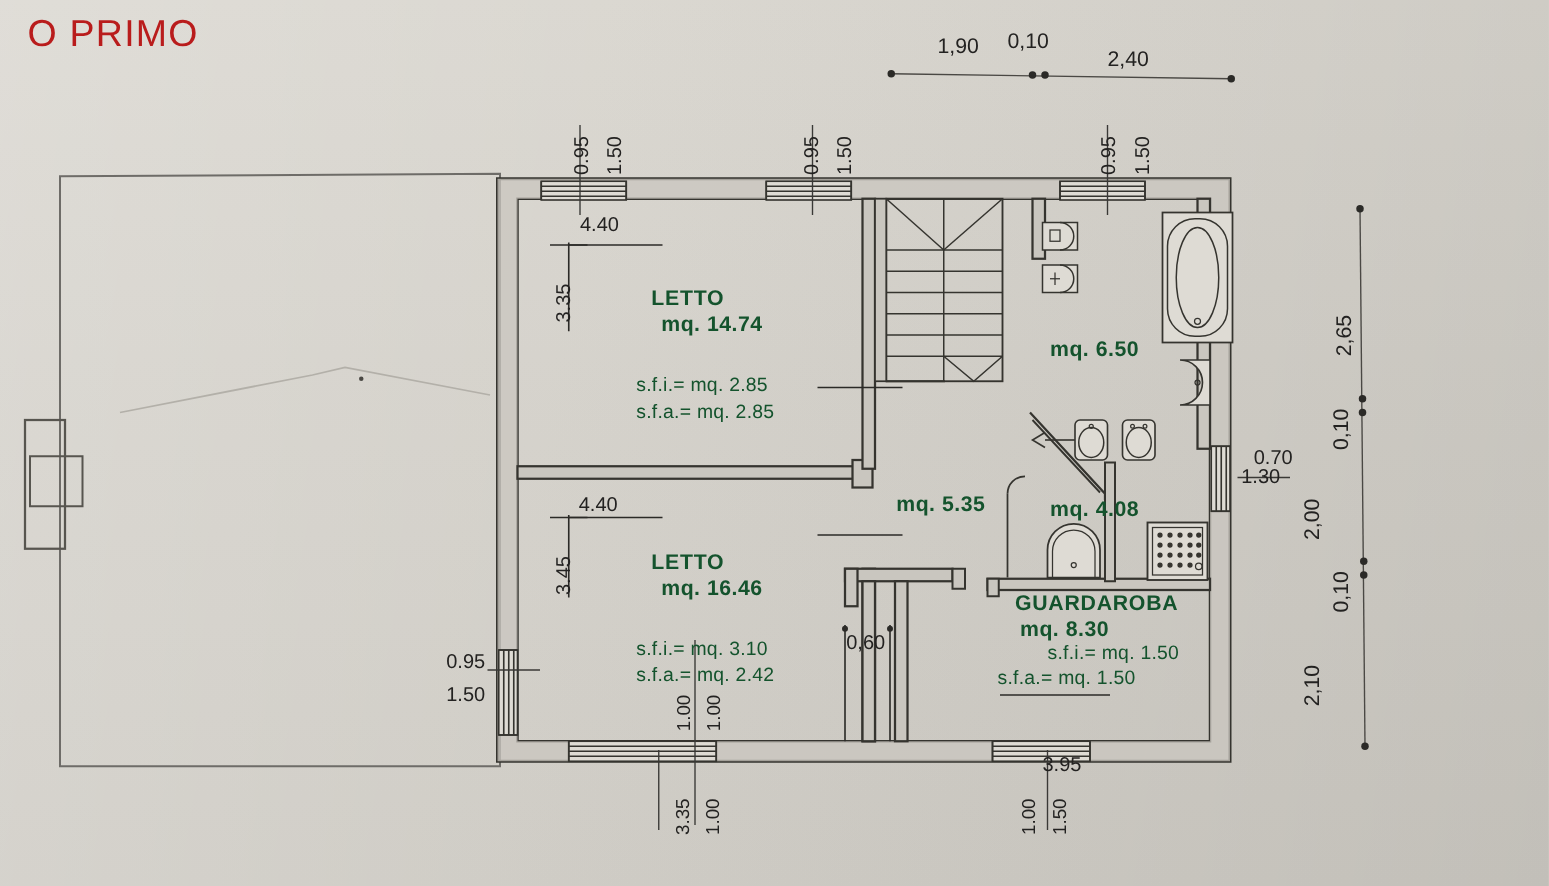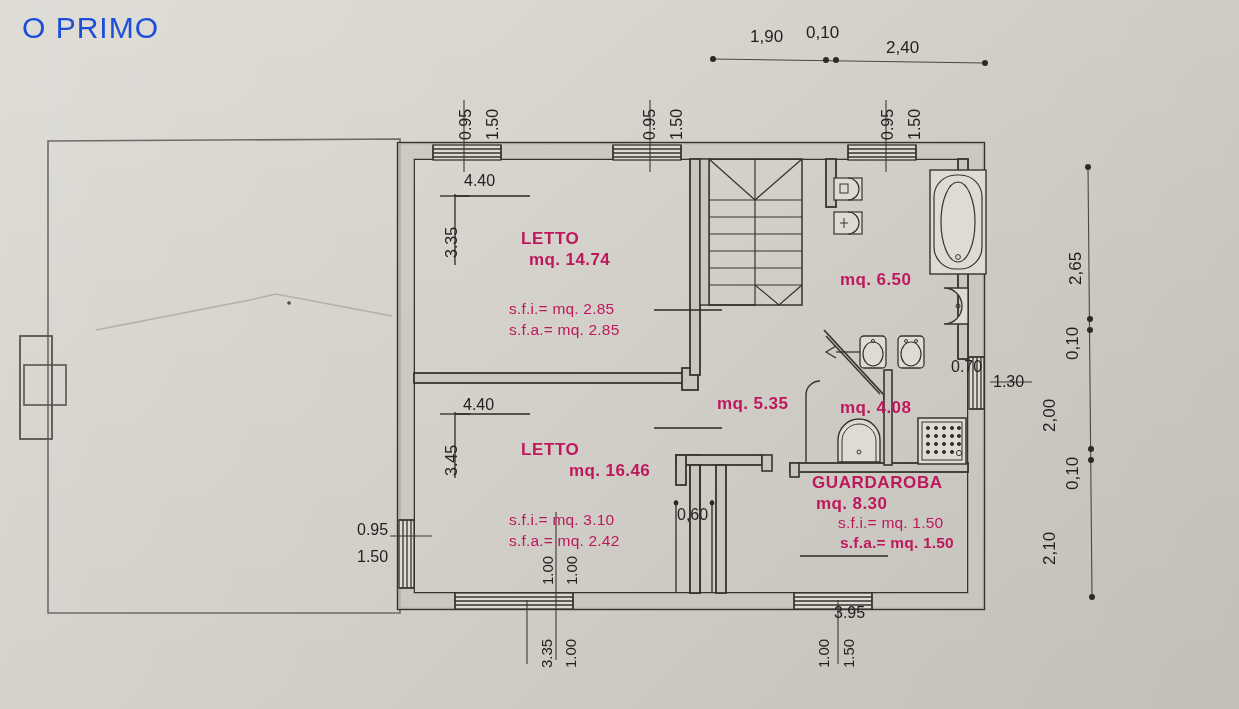--- a/index.html
+++ b/index.html
@@ -12,22 +12,22 @@
   }
   
   #paper{
     position:absolute;inset:0;
     background:
       linear-gradient(100deg, rgba(255,255,255,0.18) 0%, rgba(255,255,255,0.05) 35%, rgba(0,0,0,0.03) 75%, rgba(0,0,0,0.06) 100%),
       linear-gradient(180deg, #d9d6cf 0%, #d4d1ca 40%, #cecbc4 100%);
     pointer-events:none;
   }
   #plan{position:absolute;left:0;top:0;width:1239px;height:709px;}
-  .txt{position:absolute;color:#be185d;white-space:nowrap;}
-  .title{font-size:30px;letter-spacing:1px;color:#1d4ed8;}
+  .txt{position:absolute;color:#14532d;white-space:nowrap;}
+  .title{font-size:30px;letter-spacing:1px;color:#b91c1c;}
   .room-name{font-weight:bold;font-size:17px;letter-spacing:.6px;}
   .room-area{font-weight:bold;font-size:17px;letter-spacing:.4px;}
   .sfi{font-size:15.5px;letter-spacing:.2px;}
   .dim{font-size:16px;color:#232221;}
   .dim-s{font-size:15px;color:#232221;}
   .rot90{transform:rotate(-90deg);transform-origin:left top;}
   .chainlbl{font-size:17px;color:#232221;}
 </style>
 </head>
 <body>
@@ -332,37 +332,37 @@
 
   <div class="txt dim rot90" style="left:879px;top:140px;">0.95</div>
   <div class="txt dim rot90" style="left:906px;top:140px;">1.50</div>
 
   <div class="txt chainlbl rot90" style="left:1066px;top:285px;">2,65</div>
   <div class="txt chainlbl rot90" style="left:1063px;top:360px;">0,10</div>
   <div class="txt chainlbl rot90" style="left:1040px;top:432px;">2,00</div>
   <div class="txt chainlbl rot90" style="left:1063px;top:490px;">0,10</div>
   <div class="txt chainlbl rot90" style="left:1040px;top:565px;">2,10</div>
 
-  <div class="txt dim" style="left:951px;top:358px;">0.70</div>
+  <div class="txt dim" style="left:1003px;top:358px;">0.70</div>
   <div class="txt dim" style="left:993px;top:373px;">1.30</div>
 
   <div class="txt dim" style="left:357px;top:521px;">0.95</div>
   <div class="txt dim" style="left:357px;top:548px;">1.50</div>
 
   <div class="txt dim" style="left:464px;top:172px;">4.40</div>
   <div class="txt dim rot90" style="left:443px;top:258px;">3.35</div>
   <div class="txt room-name" style="left:521px;top:229px;">LETTO</div>
   <div class="txt room-area" style="left:529px;top:250px;">mq. 14.74</div>
   <div class="txt sfi" style="left:509px;top:300px;">s.f.i.= mq. 2.85</div>
   <div class="txt sfi" style="left:509px;top:321px;">s.f.a.= mq. 2.85</div>
 
   <div class="txt dim" style="left:463px;top:396px;">4.40</div>
   <div class="txt dim rot90" style="left:443px;top:476px;">3.45</div>
   <div class="txt room-name" style="left:521px;top:440px;">LETTO</div>
-  <div class="txt room-area" style="left:529px;top:461px;margin-left:40px;">mq. 16.46</div>
+  <div class="txt room-area" style="left:529px;top:461px;">mq. 16.46</div>
   <div class="txt sfi" style="left:509px;top:511px;">s.f.i.= mq. 3.10</div>
   <div class="txt sfi" style="left:509px;top:532px;">s.f.a.= mq. 2.42</div>
 
   <div class="txt dim-s rot90" style="left:539px;top:585px;">1.00</div>
   <div class="txt dim-s rot90" style="left:563px;top:585px;">1.00</div>
 
   <div class="txt dim-s rot90" style="left:538px;top:668px;">3.35</div>
   <div class="txt dim-s rot90" style="left:562px;top:668px;">1.00</div>
 
   <div class="txt dim-s rot90" style="left:815px;top:668px;">1.00</div>
@@ -370,16 +370,16 @@
 
   <div class="txt room-area" style="left:717px;top:394px;">mq. 5.35</div>
   <div class="txt room-area" style="left:840px;top:270px;">mq. 6.50</div>
   <div class="txt room-area" style="left:840px;top:398px;">mq. 4.08</div>
 
   <div class="txt dim" style="left:677px;top:506px;text-align:center;">0,60</div>
 
   <div class="txt room-name" style="left:812px;top:473px;">GUARDAROBA</div>
   <div class="txt room-area" style="left:816px;top:494px;">mq. 8.30</div>
   <div class="txt sfi" style="left:838px;top:514px;">s.f.i.= mq. 1.50</div>
-  <div class="txt sfi" style="left:840px;top:534px;font-weight:bold;">s.f.a.= mq. 1.50</div>
+  <div class="txt sfi" style="left:798px;top:534px;">s.f.a.= mq. 1.50</div>
   <div class="txt dim" style="left:834px;top:556px;margin-top:48px;">3.95</div>
 
 </div>
 
 </body></html>

